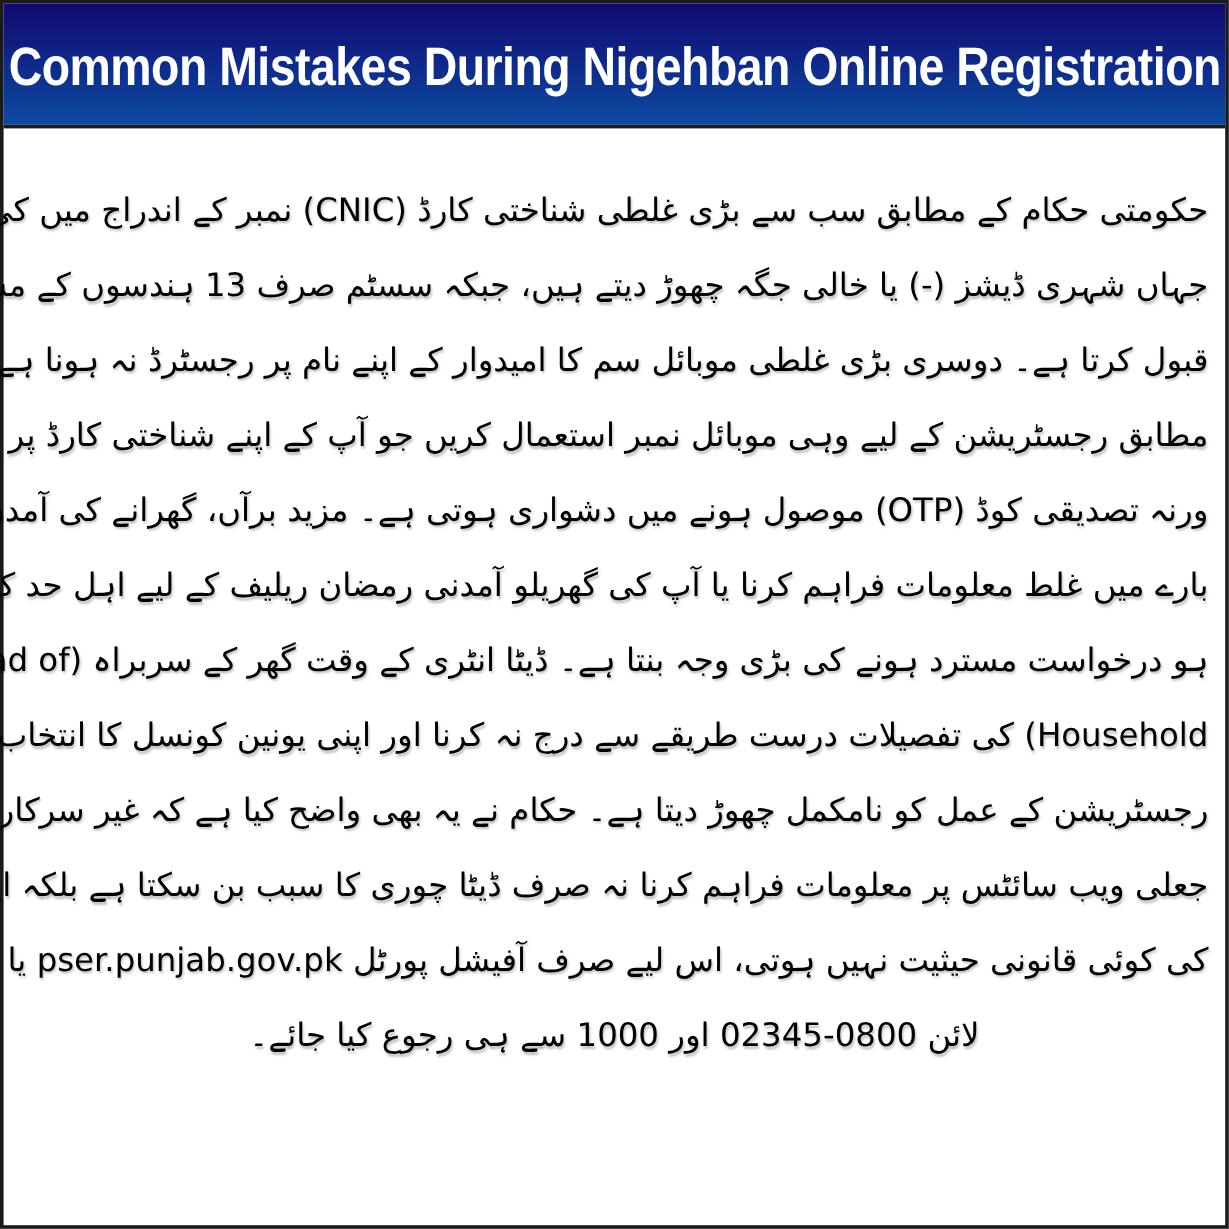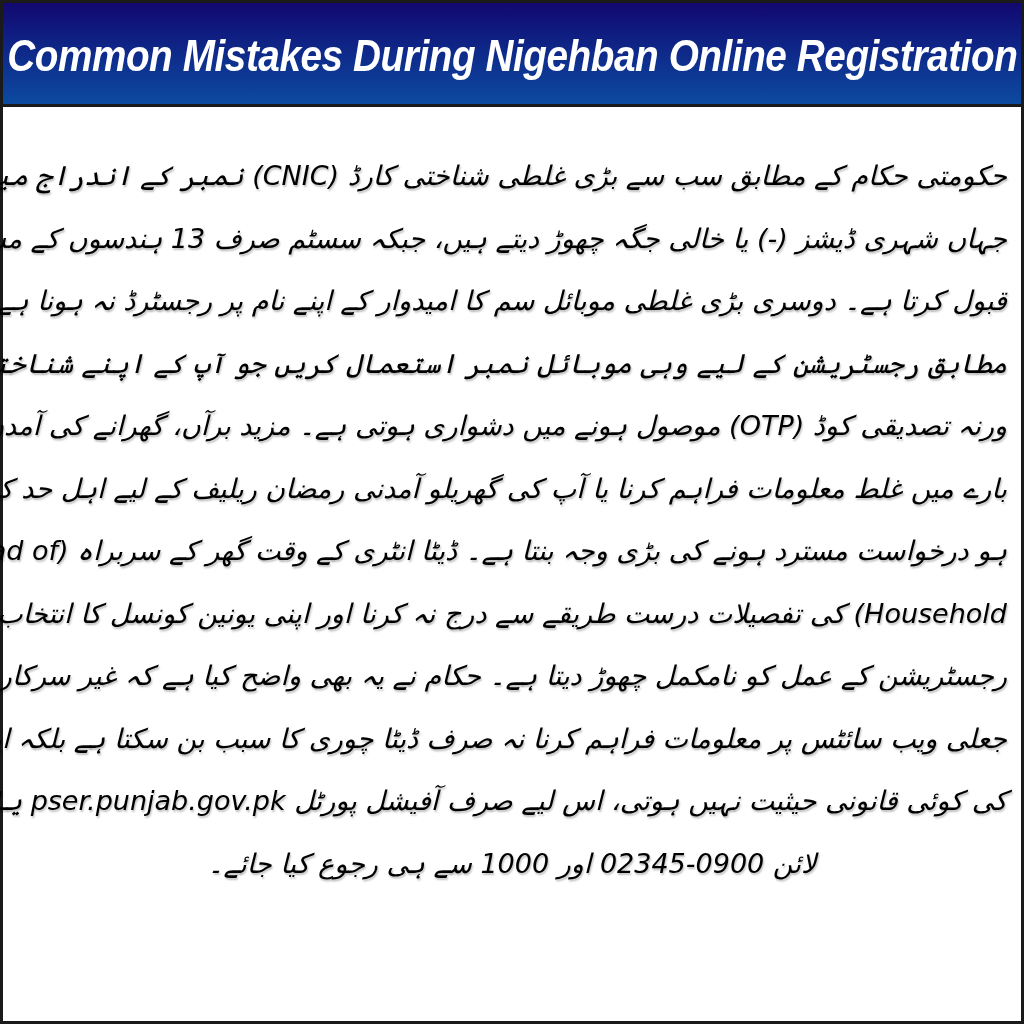--- a/index.html
+++ b/index.html
@@ -10,21 +10,20 @@
       overflow: hidden;
       background: #ffffff;
     }
     .frame {
       position: absolute;
       left: 0; top: 0;
       width: 1024px; height: 1024px;
       box-sizing: border-box;
       border: 3px solid #1a1a1a;
       background: #ffffff;
-      font-style: italic;
     }
     .header {
       position: absolute;
       left: 0; top: 0;
       width: 1018px;
       height: 101px;
       background: linear-gradient(to bottom, #120870 0%, #0e2a8a 50%, #0c4aa0 100%);
       border-bottom: 3px solid #1a1a1a;
       display: flex;
       align-items: center;
@@ -78,15 +77,15 @@
     <div class="line justify">جہاں شہری ڈیشز (-) یا خالی جگہ چھوڑ دیتے ہیں، جبکہ سسٹم صرف 13 ہندسوں کے مسلسل نمبر کو</div>
     <div class="line justify">قبول کرتا ہے۔ دوسری بڑی غلطی موبائل سم کا امیدوار کے اپنے نام پر رجسٹرڈ نہ ہونا ہے؛ حکام کے</div>
     <div class="line justify">مطابق رجسٹریشن کے لیے وہی موبائل نمبر استعمال کریں جو آپ کے اپنے شناختی کارڈ پر رجسٹرڈ ہو،</div>
     <div class="line justify">ورنہ تصدیقی کوڈ (OTP) موصول ہونے میں دشواری ہوتی ہے۔ مزید برآں، گھرانے کی آمدن کے</div>
     <div class="line justify">بارے میں غلط معلومات فراہم کرنا یا آپ کی گھریلو آمدنی رمضان ریلیف کے لیے اہل حد کے اندر نہ</div>
     <div class="line justify">ہو درخواست مسترد ہونے کی بڑی وجہ بنتا ہے۔ ڈیٹا انٹری کے وقت گھر کے سربراہ (Head of</div>
     <div class="line justify">Household) کی تفصیلات درست طریقے سے درج نہ کرنا اور اپنی یونین کونسل کا انتخاب غلط کرنا</div>
     <div class="line justify">رجسٹریشن کے عمل کو نامکمل چھوڑ دیتا ہے۔ حکام نے یہ بھی واضح کیا ہے کہ غیر سرکاری ایپس یا</div>
     <div class="line justify">جعلی ویب سائٹس پر معلومات فراہم کرنا نہ صرف ڈیٹا چوری کا سبب بن سکتا ہے بلکہ ایسی رجسٹریشن</div>
     <div class="line justify">کی کوئی قانونی حیثیت نہیں ہوتی، اس لیے صرف آفیشل پورٹل pser.punjab.gov.pk یا ہیلپ</div>
-    <div class="line">لائن 0900-02345 اور 1000 سے ہی رجوع کیا جائے۔</div>
+    <div class="line">لائن 0800-02345 اور 1000 سے ہی رجوع کیا جائے۔</div>
   </div>
 </div>
 
 </body></html>

